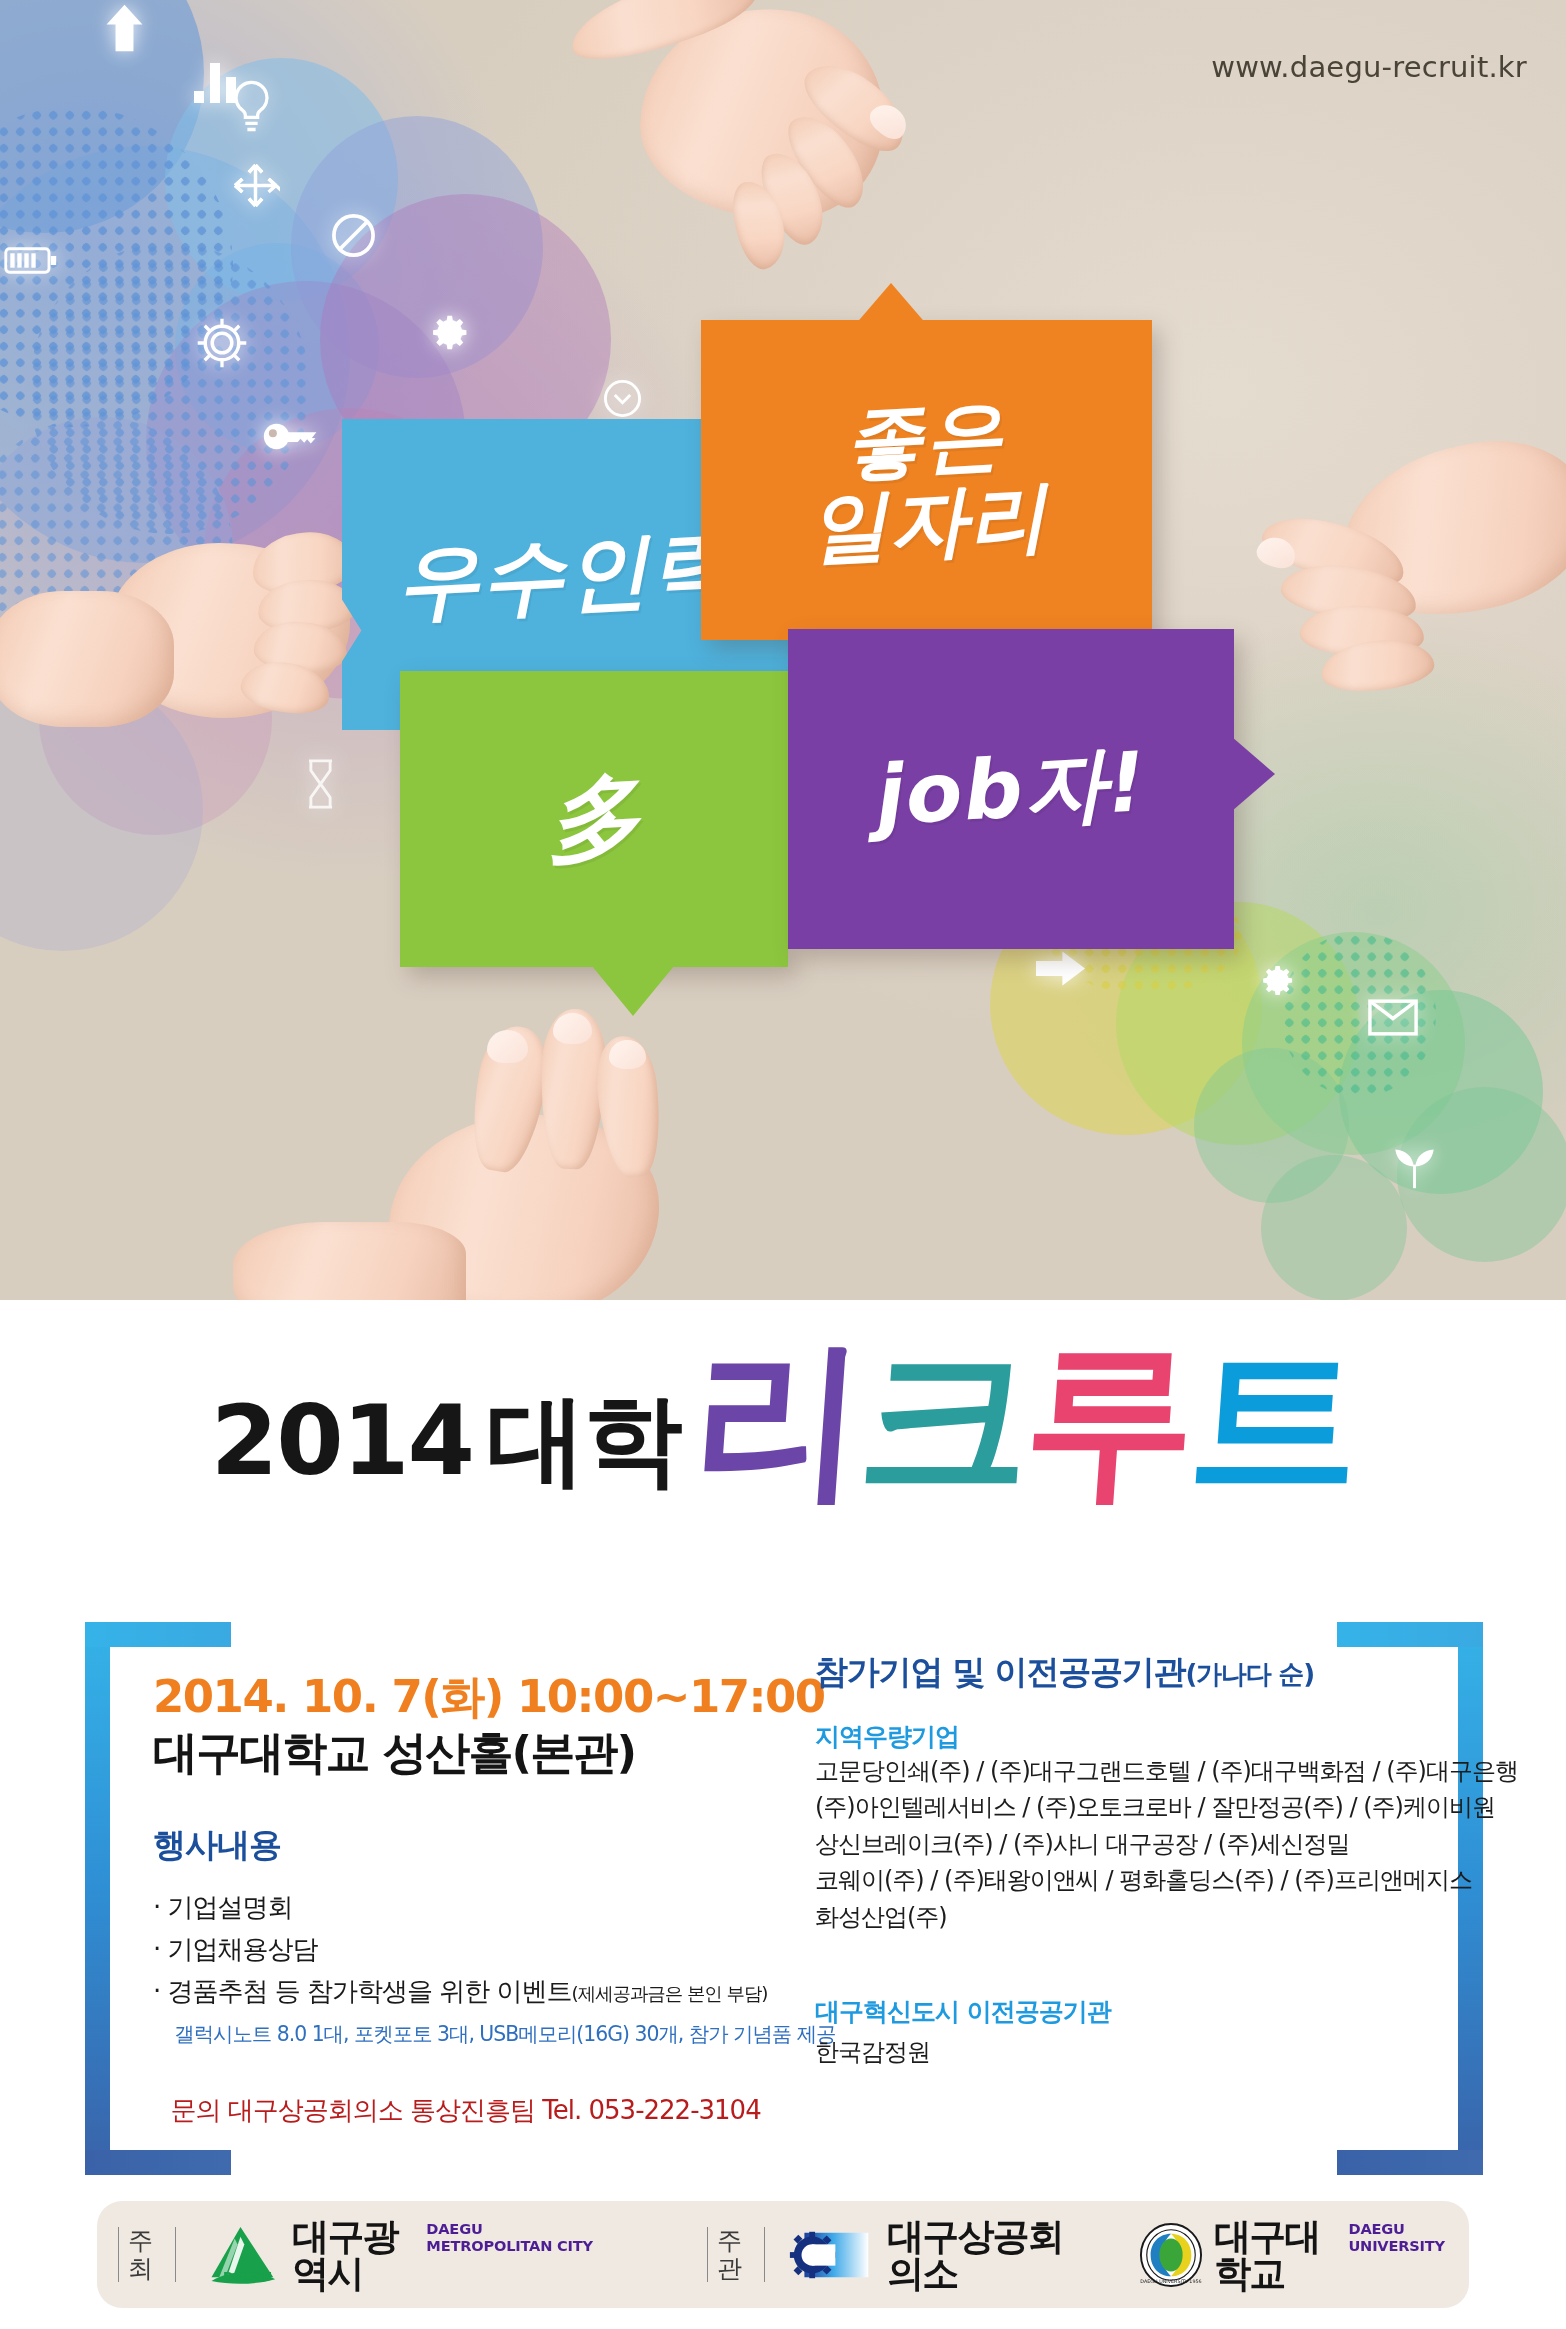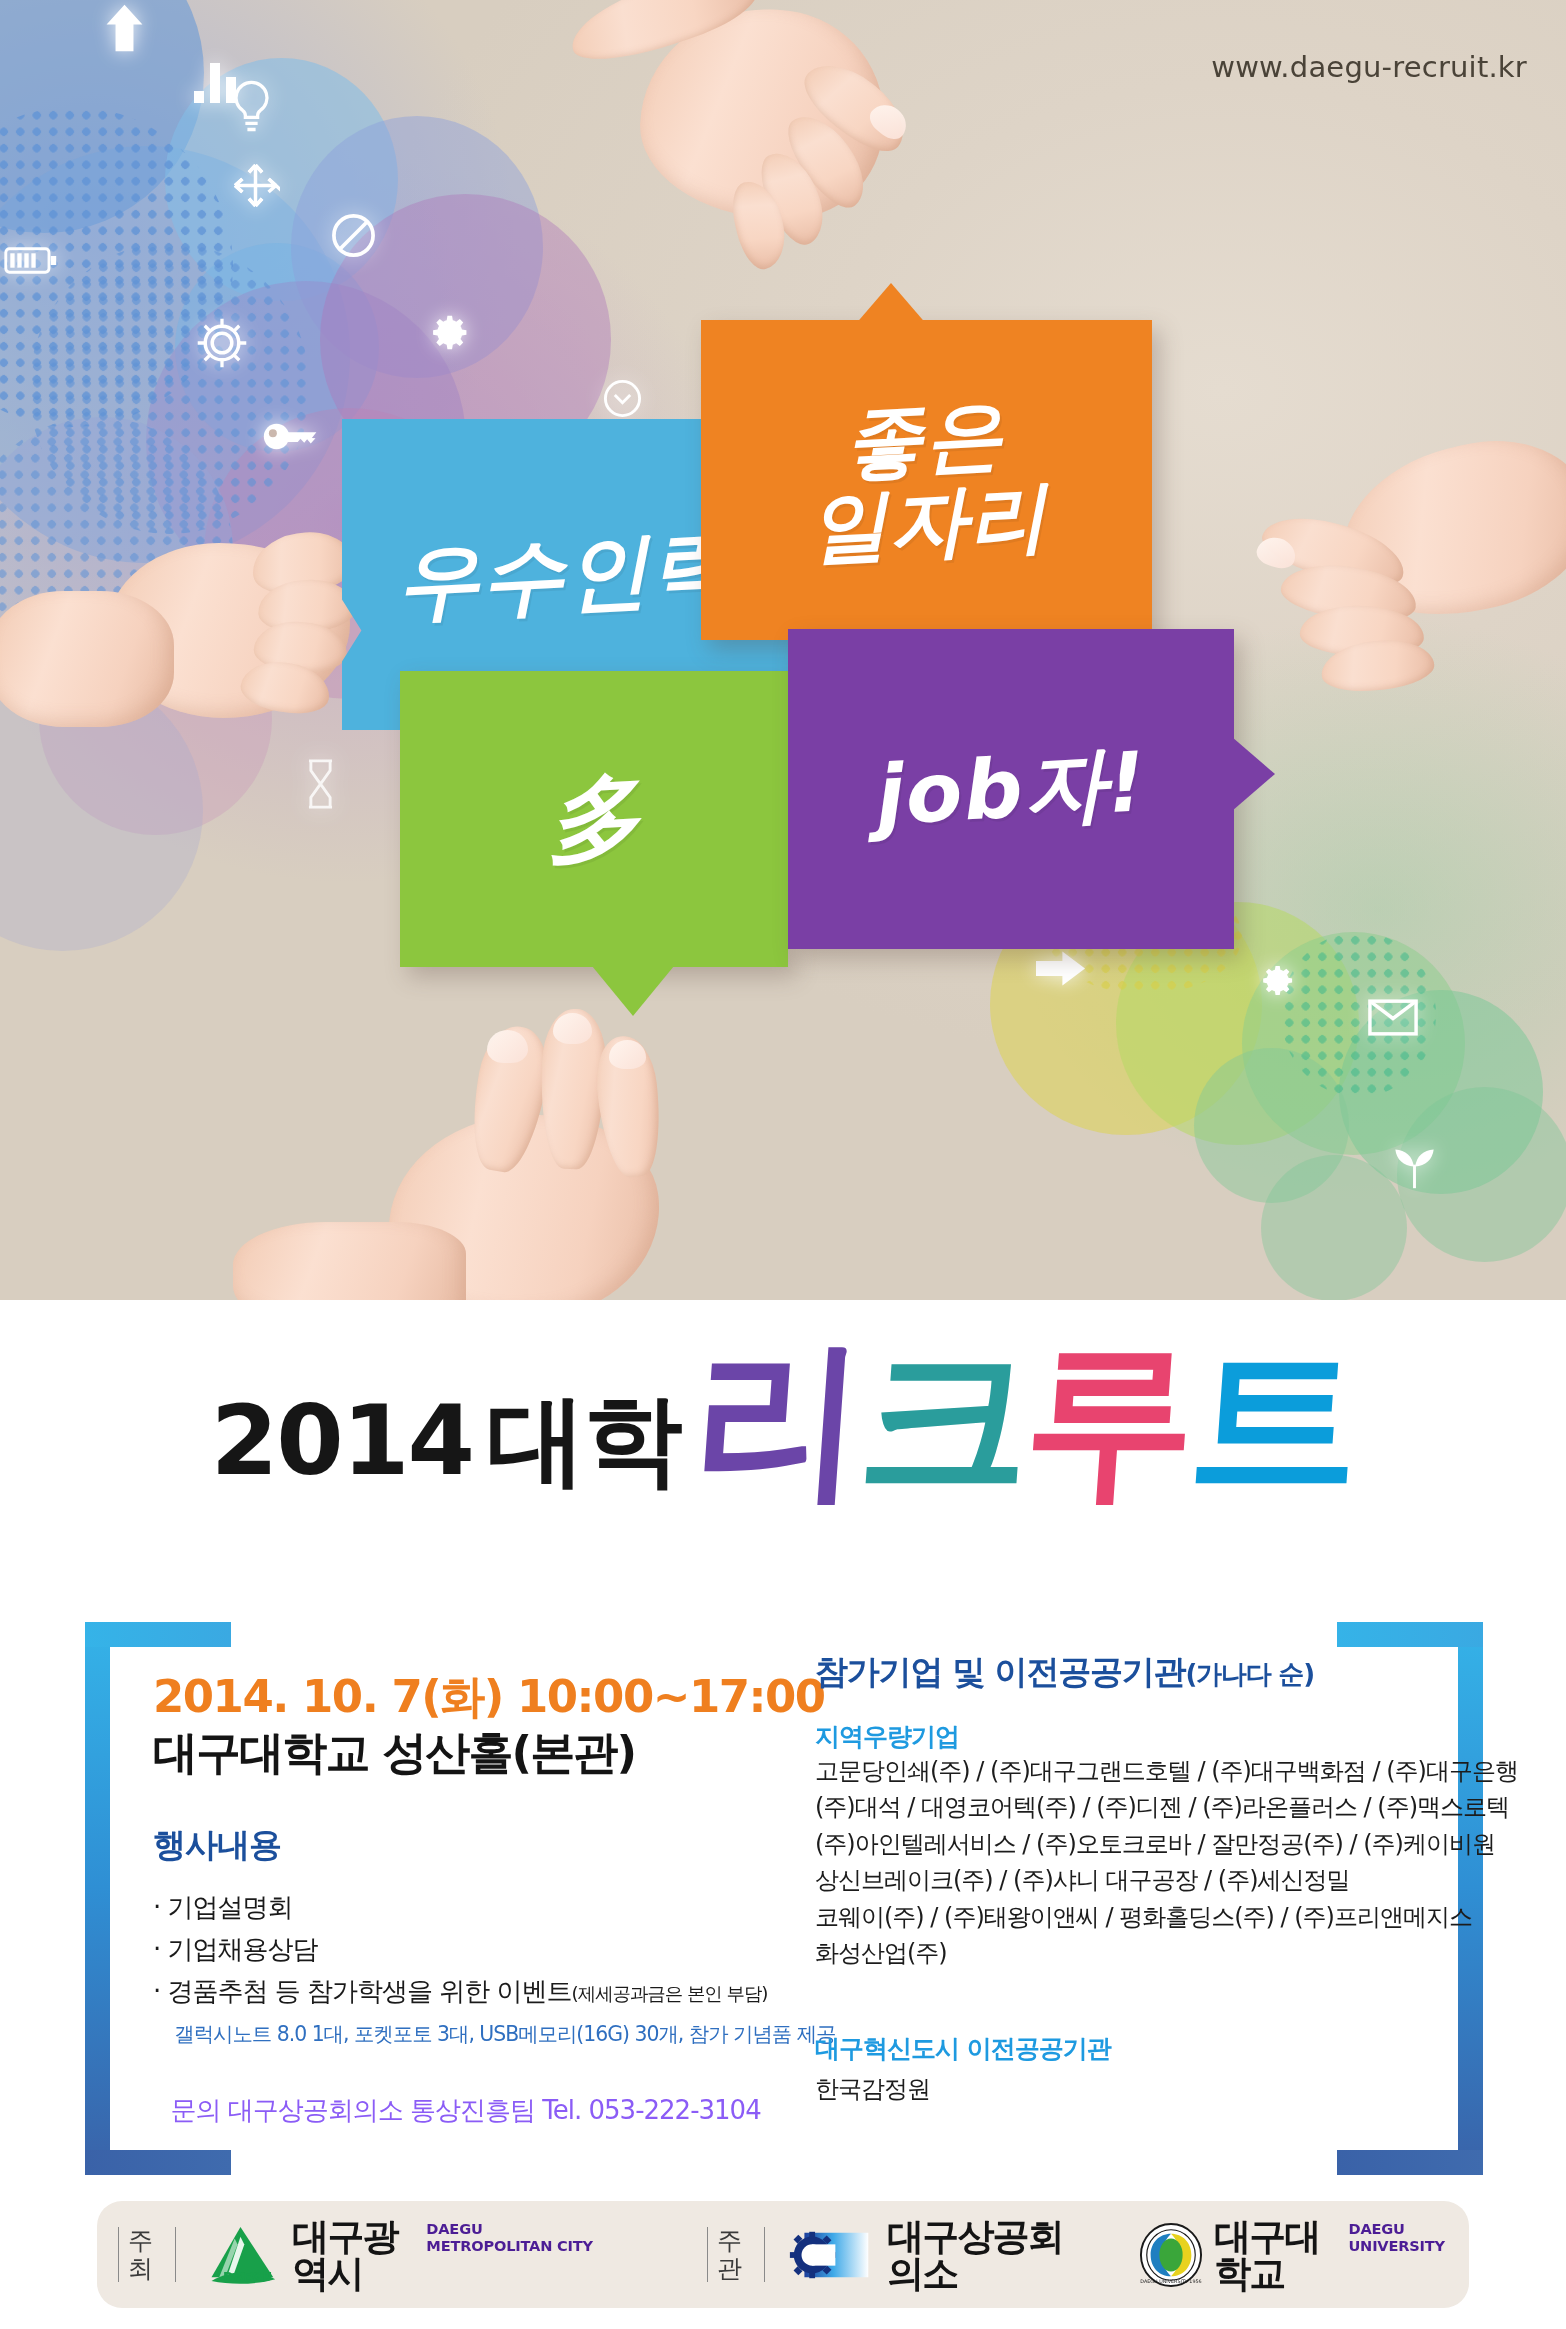--- a/index.html
+++ b/index.html
@@ -152,21 +152,21 @@
   .bl{
     color:#1a1a1a;font-size:26px;letter-spacing:-1px;
     line-height:1.62;white-space:nowrap;
   }
   .bl small{font-size:18.4px;letter-spacing:-1px;}
   .prize{
     color:#2f6fc0;font-size:20.4px;letter-spacing:-1px;
     margin-top:7.8px;margin-left:21.3px;white-space:nowrap;
   }
   .contact{
-    color:#8b5cf6;font-size:26px;letter-spacing:-1px;
+    color:#b91c1c;font-size:26px;letter-spacing:-1px;
     margin-top:45px;margin-left:17.5px;white-space:nowrap;
   }
 
   .rt-h{
     color:#1b4f9c;font-size:33px;font-weight:700;letter-spacing:-1.2px;
     white-space:nowrap;
   }
   .rt-h em{font-style:normal;font-size:26px;}
   .rt-sub{
     color:#1e9ae0;font-size:25px;font-weight:700;letter-spacing:-1px;
@@ -445,21 +445,20 @@
     <div class="contact">문의  대구상공회의소 통상진흥팀 Tel. 053-222-3104</div>
   </div>
 
   <div class="col-right">
     <div class="rt-h">
       <span>참가기업 및 이전공공기관</span><em>(가나다 순)</em>
     </div>
     <div class="rt-sub">지역우량기업</div>
     <div>
       <div class="rt-line">고문당인쇄(주) / (주)대구그랜드호텔 / (주)대구백화점 / (주)대구은행</div>
-      <div class="rt-line">(주)대석 / 대영코어텍(주) / (주)디젠 / (주)라온플러스 / (주)맥스로텍</div>
       <div class="rt-line">(주)아인텔레서비스 / (주)오토크로바 / 잘만정공(주) / (주)케이비원</div>
       <div class="rt-line">상신브레이크(주)  /  (주)샤니  대구공장  /  (주)세신정밀</div>
       <div class="rt-line">코웨이(주) / (주)태왕이앤씨 / 평화홀딩스(주) / (주)프리앤메지스</div>
       <div class="rt-line">화성산업(주)</div>
     </div>
     <div class="rt-sub2">대구혁신도시 이전공공기관</div>
     <div class="rt-org">한국감정원</div>
   </div>
 
   <div class="footer">

